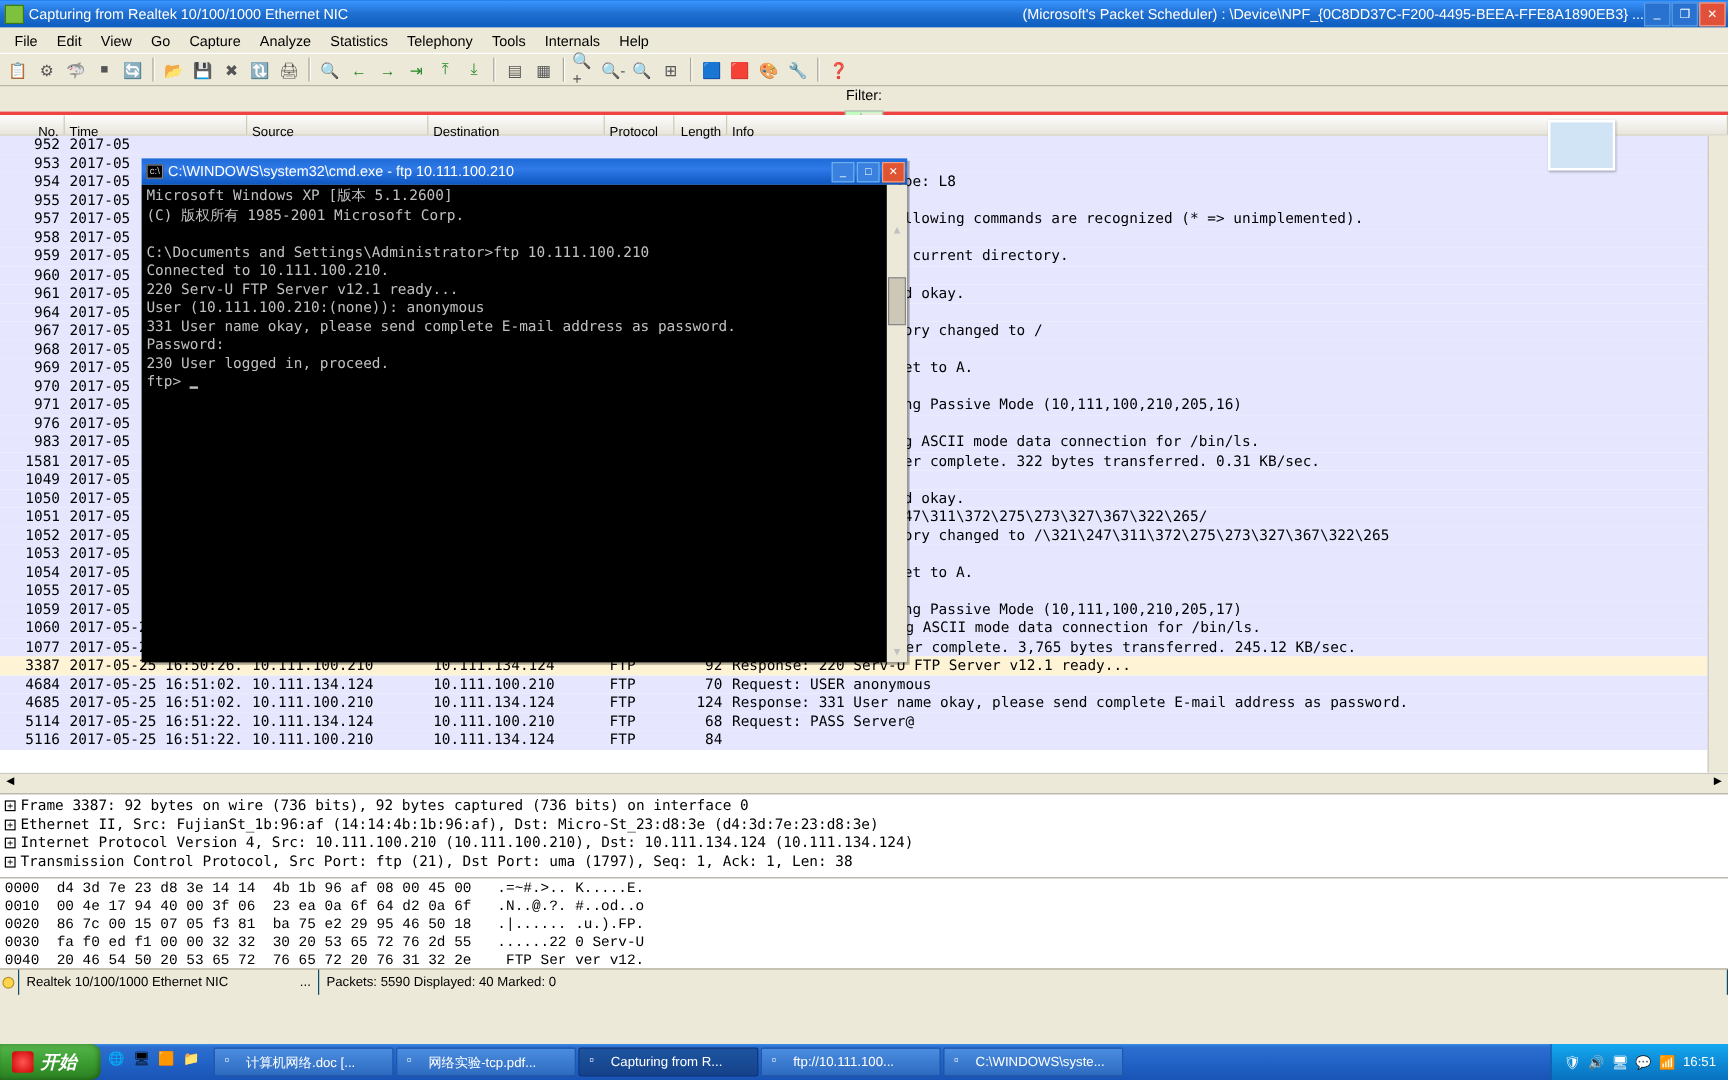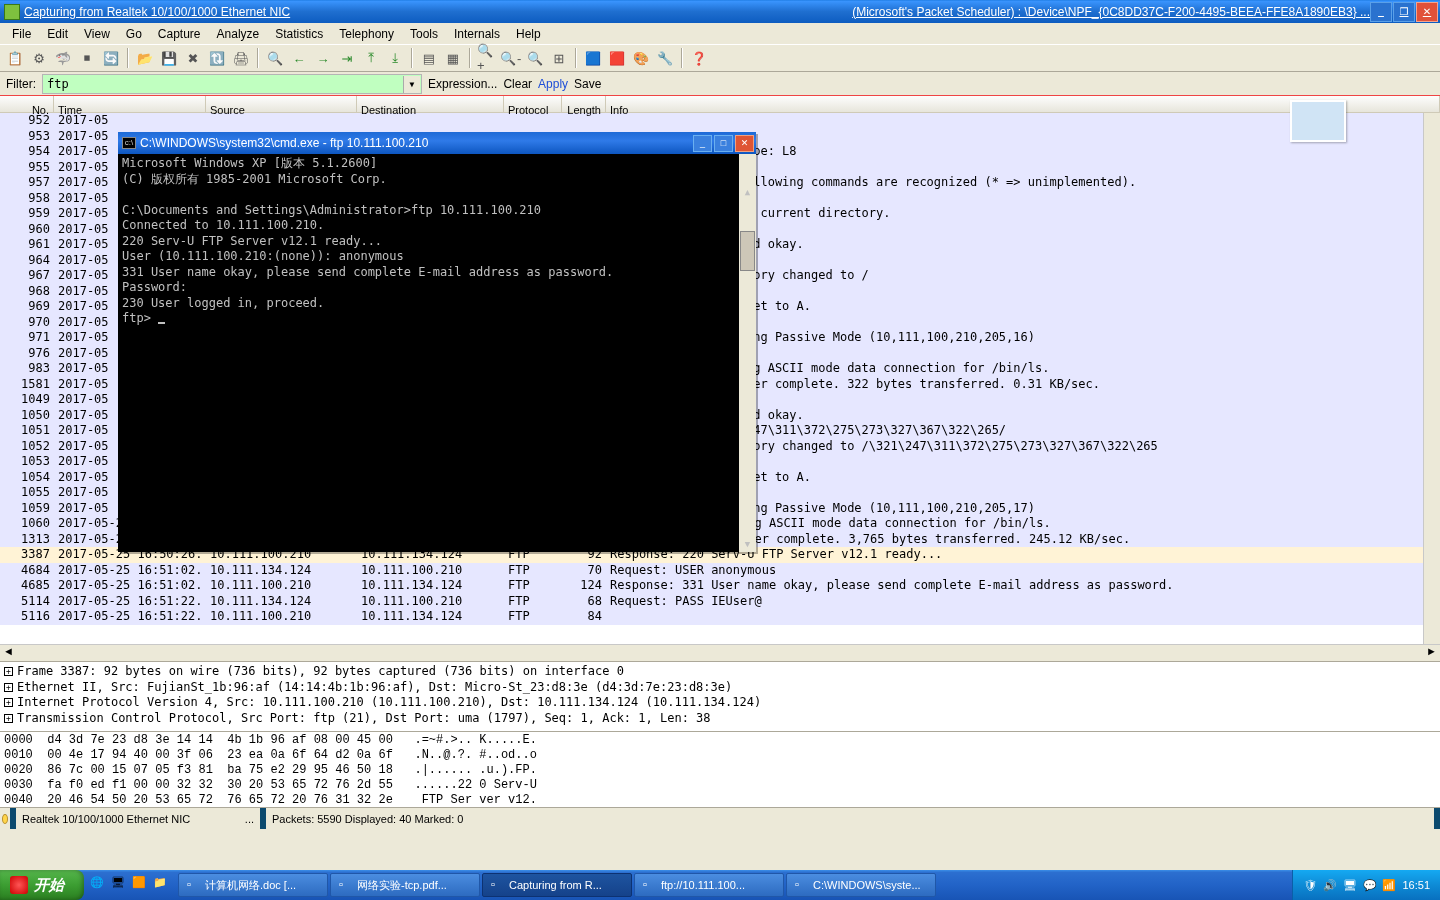--- a/index.html
+++ b/index.html
@@ -1,31 +1,31 @@
 <!DOCTYPE html>
 <html><head>
 <meta charset="utf-8">
 <style>
 * { margin:0; padding:0; box-sizing:border-box; }
 body { font-family:"Tahoma", sans-serif; font-size:11px; width:1440px; height:900px; overflow:hidden; background:#ece9d8; position:relative; }
 
 
-.ws-titlebar { height:23px; background:linear-gradient(to bottom,#1574d8 0%,#3a95ff 4%,#1f6fd0 50%,#0d5cc0 100%); display:flex; align-items:center; color:#fff; font-size:12px; padding-left:4px;text-decoration:underline; }
+.ws-titlebar { height:23px; background:linear-gradient(to bottom,#1574d8 0%,#3a95ff 4%,#1f6fd0 50%,#0d5cc0 100%); display:flex; align-items:center; color:#fff; font-size:12px; padding-left:4px; }
 .ws-logo { width:16px; height:16px; background:#7ec13e; border:1px solid #3a7818; margin-right:4px; }
 .ws-title-right { margin-left:auto; display:flex; align-items:center; gap:1px; margin-right:2px; }
 .ws-title-right div { width:22px; height:20px; background:#2a72cf; border:1px solid #5aa0e8; color:#fff; display:flex; align-items:center; justify-content:center; font-size:10px; }
 .ws-title-right .close { background:#e15139; border-color:#f5a48f; }
 
 .ws-menubar { height:21px; background:#ece9d8; display:flex; align-items:center; padding:0 4px; font-size:12px; }
 .ws-menubar span { padding:2px 8px; cursor:default; }
 .ws-toolbar { height:28px; background:#ece9d8; border-top:1px solid #fff; border-bottom:1px solid #aca899; display:flex; align-items:center; padding:0 4px; gap:2px; }
 .tbtn { width:22px; height:22px; border:1px solid transparent; display:flex; align-items:center; justify-content:center; font-size:13px; color:#555; }
 .tsep { width:2px; height:20px; border-left:1px solid #aca899; border-right:1px solid #fff; margin:0 3px; }
 
-.ws-filterbar { height:24px; background:#ece9d8; display:flex; align-items:center; padding:0 6px; gap:6px; font-size:12px; border-bottom:1px solid #ef4444;}
+.ws-filterbar { height:24px; background:#ece9d8; display:flex; align-items:center; padding:0 17px; gap:6px; font-size:12px; border-bottom:3px solid #ef4444;flex-direction:column;}
 .ws-filter-input { flex:0 0 380px; height:20px; background:#c0ffc0; border:1px solid #b5b5b5; display:flex; align-items:center; padding:0 4px; font-family:monospace; font-size:12px; position:relative; }
 .ws-filter-input .dd { position:absolute; right:1px; top:1px; width:17px; height:17px; background:#ece9d8; border-left:1px solid #aaa; text-align:center; font-size:8px; line-height:17px; }
 .fb-link { color:#000; cursor:default; }
 
 .ws-packetlist { height:548px; background:#fff; position:relative; overflow:hidden; }
 .ws-cols { height:17px; background:linear-gradient(#fdfdfd,#e7e5db); border-bottom:1px solid #cfcab7; display:flex; font-size:11px; position:sticky; top:0; }
 .ws-cols div { border-right:1px solid #cfcab7; padding:8px 4px; }
 .col-no{width:54px;text-align:right;} .col-time{width:152px;} .col-src{width:151px;} .col-dst{width:147px;} .col-proto{width:58px;} .col-len{width:44px;text-align:right;} .col-info{flex:1;}
 .ws-rows { font-family:"Lucida Console", monospace; font-size:12px; }
 .ws-row { height:15.5px; display:flex; white-space:pre; background:#e6e7ff; }
@@ -33,21 +33,21 @@
 .ws-row > div { padding:0 4px; overflow:hidden; }
 .ws-scroll-v { position:absolute; right:0; top:17px; bottom:0; width:17px; background:#ece9d8; border-left:1px solid #c8c8c8; }
 .ws-hscroll { height:17px; background:#ece9d8; border-top:1px solid #c8c8c8; display:flex; }
 
 .ws-details { height:70px; background:#fff; border-top:1px solid #aca899; font-family:"Lucida Console",monospace; font-size:12px; padding:2px 4px; overflow:hidden; line-height:15.5px; }
 .ws-details .exp { display:inline-block; width:9px; height:9px; border:1px solid #000; font-size:8px; line-height:7px; text-align:center; margin-right:4px; vertical-align:middle; }
 
 .ws-hex { height:76px; background:#fff; border-top:1px solid #aca899; font-family:Liberation Mono, monospace; font-size:12px; padding:1px 4px; overflow:hidden; line-height:15px; white-space:pre; }
 
 .ws-status { height:22px; background:#ece9d8; border-top:1px solid #aca899; display:flex; align-items:center; font-size:11px; }
-.ws-status > div { padding:0 6px; border-right:6px solid #0c4a6e; height:100%; display:flex; align-items:center;text-align:right; }
+.ws-status > div { padding:0 6px; border-right:1px solid #0c4a6e; height:100%; display:flex; align-items:center;text-align:right; }
 
 .taskbar { position:absolute; bottom:0; left:0; right:0; height:30px; background:linear-gradient(to bottom,#3a8ee8 0%,#2c6fd0 8%,#2263c7 50%,#1854b5 100%); display:flex; align-items:center; }
 .start-btn { height:30px; padding:0 20px 0 10px; background:linear-gradient(to bottom,#56b64c 0%,#3c9e32 50%,#2a7e20 100%); color:#fff; font-weight:bold; font-style:italic; font-size:15px; display:flex; align-items:center; border-radius:0 8px 8px 0; box-shadow:inset -2px 0 4px rgba(0,0,0,.3); }
 .tray { margin-left:auto; height:30px; background:linear-gradient(to bottom,#15a9f2 0%,#0e8bd6 50%,#0870bf 100%); display:flex; align-items:center; padding:0 10px; gap:6px; color:#fff; font-size:11px; border-left:1px solid #0b5fa8;}
 .task-item { height:24px; margin:0 1px; padding:0 8px; background:linear-gradient(#4b8de0,#2d6bc0); border:1px solid #2057a8; border-radius:2px; color:#fff; font-size:11px; display:flex; align-items:center; gap:4px; min-width:150px; max-width:160px; overflow:hidden; white-space:nowrap; }
 .task-item.active{ background:linear-gradient(#1e54a0,#15428a); border-color:#0d3272; }
 .ql { display:flex; gap:3px; margin:0 6px; }
 .ql div{ width:18px; height:18px; }
 
 
@@ -171,25 +171,25 @@
       <div class="ws-row"><div class="col-no">1581</div><div class="col-time">2017-05</div><div style="flex:1;padding-left:540px">fer complete. 322 bytes transferred. 0.31 KB/sec.</div></div>
       <div class="ws-row"><div class="col-no">1049</div><div class="col-time">2017-05</div><div style="flex:1;padding-left:540px"></div></div>
       <div class="ws-row"><div class="col-no">1050</div><div class="col-time">2017-05</div><div style="flex:1;padding-left:540px">nd okay.</div></div>
       <div class="ws-row"><div class="col-no">1051</div><div class="col-time">2017-05</div><div style="flex:1;padding-left:540px">247\311\372\275\273\327\367\322\265/</div></div>
       <div class="ws-row"><div class="col-no">1052</div><div class="col-time">2017-05</div><div style="flex:1;padding-left:540px">tory changed to /\321\247\311\372\275\273\327\367\322\265</div></div>
       <div class="ws-row"><div class="col-no">1053</div><div class="col-time">2017-05</div><div style="flex:1;padding-left:540px"></div></div>
       <div class="ws-row"><div class="col-no">1054</div><div class="col-time">2017-05</div><div style="flex:1;padding-left:540px">set to A.</div></div>
       <div class="ws-row"><div class="col-no">1055</div><div class="col-time">2017-05</div><div style="flex:1;padding-left:540px"></div></div>
       <div class="ws-row"><div class="col-no">1059</div><div class="col-time">2017-05</div><div style="flex:1;padding-left:540px">ing Passive Mode (10,111,100,210,205,17)</div></div>
       <div class="ws-row"><div class="col-no">1060</div><div class="col-time">2017-05-25 16:49:16.10.111.100.210</div><div class="col-src"></div><div class="col-dst">10.111.134.124</div><div class="col-proto">FTP</div><div class="col-len"></div><div class="col-info">Response: 150 Opening ASCII mode data connection for /bin/ls.</div></div>
-      <div class="ws-row"><div class="col-no">1313</div><div class="col-time">2017-05-25 16:49:16.</div><div class="col-src">10.111.100.210</div><div class="col-dst">10.111.134.124</div><div class="col-proto">FTP</div><div class="col-len">118</div><div class="col-info">Response: 226 Transfer complete. 3,765 bytes transferred. 245.12 KB/sec.</div></div>
+      <div class="ws-row"><div class="col-no">1077</div><div class="col-time">2017-05-25 16:49:16.</div><div class="col-src">10.111.100.210</div><div class="col-dst">10.111.134.124</div><div class="col-proto">FTP</div><div class="col-len">118</div><div class="col-info">Response: 226 Transfer complete. 3,765 bytes transferred. 245.12 KB/sec.</div></div>
       <div class="ws-row cream"><div class="col-no">3387</div><div class="col-time">2017-05-25 16:50:26.</div><div class="col-src">10.111.100.210</div><div class="col-dst">10.111.134.124</div><div class="col-proto">FTP</div><div class="col-len">92</div><div class="col-info">Response: 220 Serv-U FTP Server v12.1 ready...</div></div>
       <div class="ws-row"><div class="col-no">4684</div><div class="col-time">2017-05-25 16:51:02.</div><div class="col-src">10.111.134.124</div><div class="col-dst">10.111.100.210</div><div class="col-proto">FTP</div><div class="col-len">70</div><div class="col-info">Request: USER anonymous</div></div>
       <div class="ws-row"><div class="col-no">4685</div><div class="col-time">2017-05-25 16:51:02.</div><div class="col-src">10.111.100.210</div><div class="col-dst">10.111.134.124</div><div class="col-proto">FTP</div><div class="col-len">124</div><div class="col-info">Response: 331 User name okay, please send complete E-mail address as password.</div></div>
-      <div class="ws-row"><div class="col-no">5114</div><div class="col-time">2017-05-25 16:51:22.</div><div class="col-src">10.111.134.124</div><div class="col-dst">10.111.100.210</div><div class="col-proto">FTP</div><div class="col-len">68</div><div class="col-info">Request: PASS IEUser@</div></div>
+      <div class="ws-row"><div class="col-no">5114</div><div class="col-time">2017-05-25 16:51:22.</div><div class="col-src">10.111.134.124</div><div class="col-dst">10.111.100.210</div><div class="col-proto">FTP</div><div class="col-len">68</div><div class="col-info">Request: PASS Server@</div></div>
       <div class="ws-row"><div class="col-no">5116</div><div class="col-time">2017-05-25 16:51:22.</div><div class="col-src">10.111.100.210</div><div class="col-dst">10.111.134.124</div><div class="col-proto">FTP</div><div class="col-len">84</div></div>
     </div>
   <div class="ws-scroll-v"></div>
 </div>
 <div class="ws-hscroll">
   <div style="width:17px;text-align:center;">◄</div>
     <div style="flex:1"></div>
     <div style="width:17px;text-align:center;">►</div>
 </div>
 

